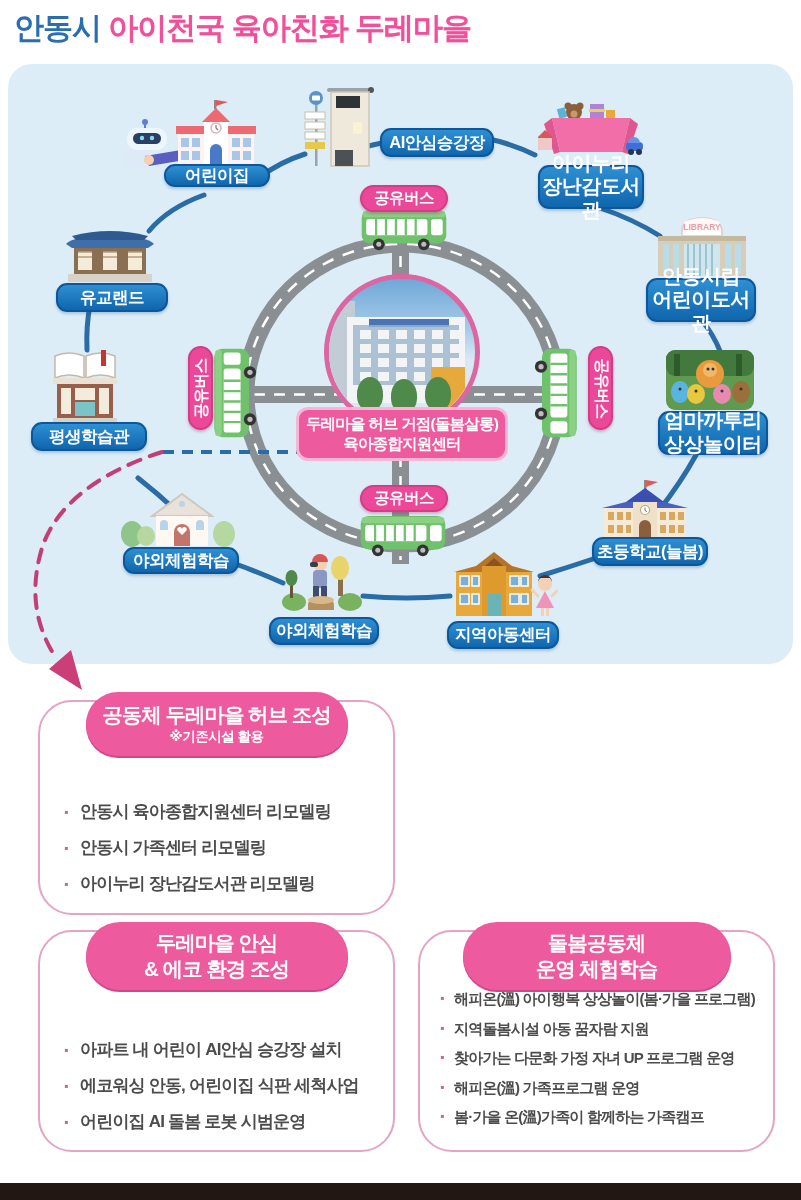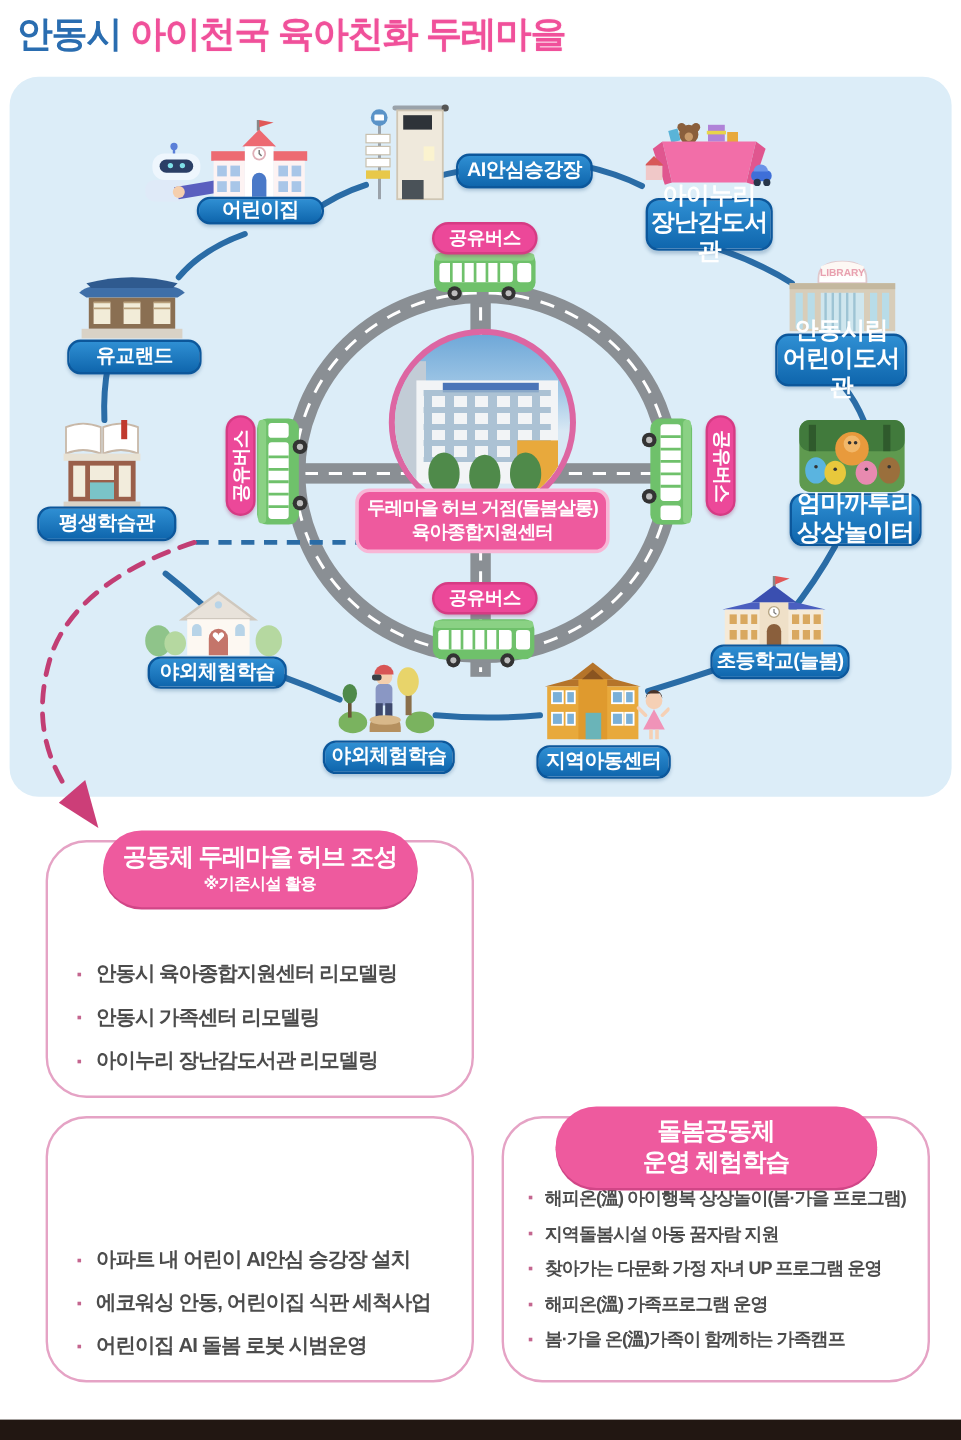--- a/index.html
+++ b/index.html
@@ -433,20 +433,24 @@
     </div>
     <ul style="left:24px;top:92px">
       <li>안동시 육아종합지원센터 리모델링</li>
       <li>안동시 가족센터 리모델링</li>
       <li>아이누리 장난감도서관 리모델링</li>
     </ul>
   </div>
 
 
   <div class="card" id="card3" style="left:38px;top:930px;width:357px;height:222px">
+    <div class="pill" style="width:262px;height:68px">
+      <div class="pt">두레마을 안심</div>
+      <div class="pt">&amp; 에코 환경 조성</div>
+    </div>
     <ul style="left:24px;top:100px">
       <li>아파트 내 어린이 AI안심 승강장 설치</li>
       <li>에코워싱 안동, 어린이집 식판 세척사업</li>
       <li>어린이집 AI 돌봄 로봇 시범운영</li>
     </ul>
   </div>
 
   <div class="card" id="card4" style="left:418px;top:930px;width:357px;height:222px">
     <div class="pill" style="width:268px;height:68px">
       <div class="pt">돌봄공동체</div>

